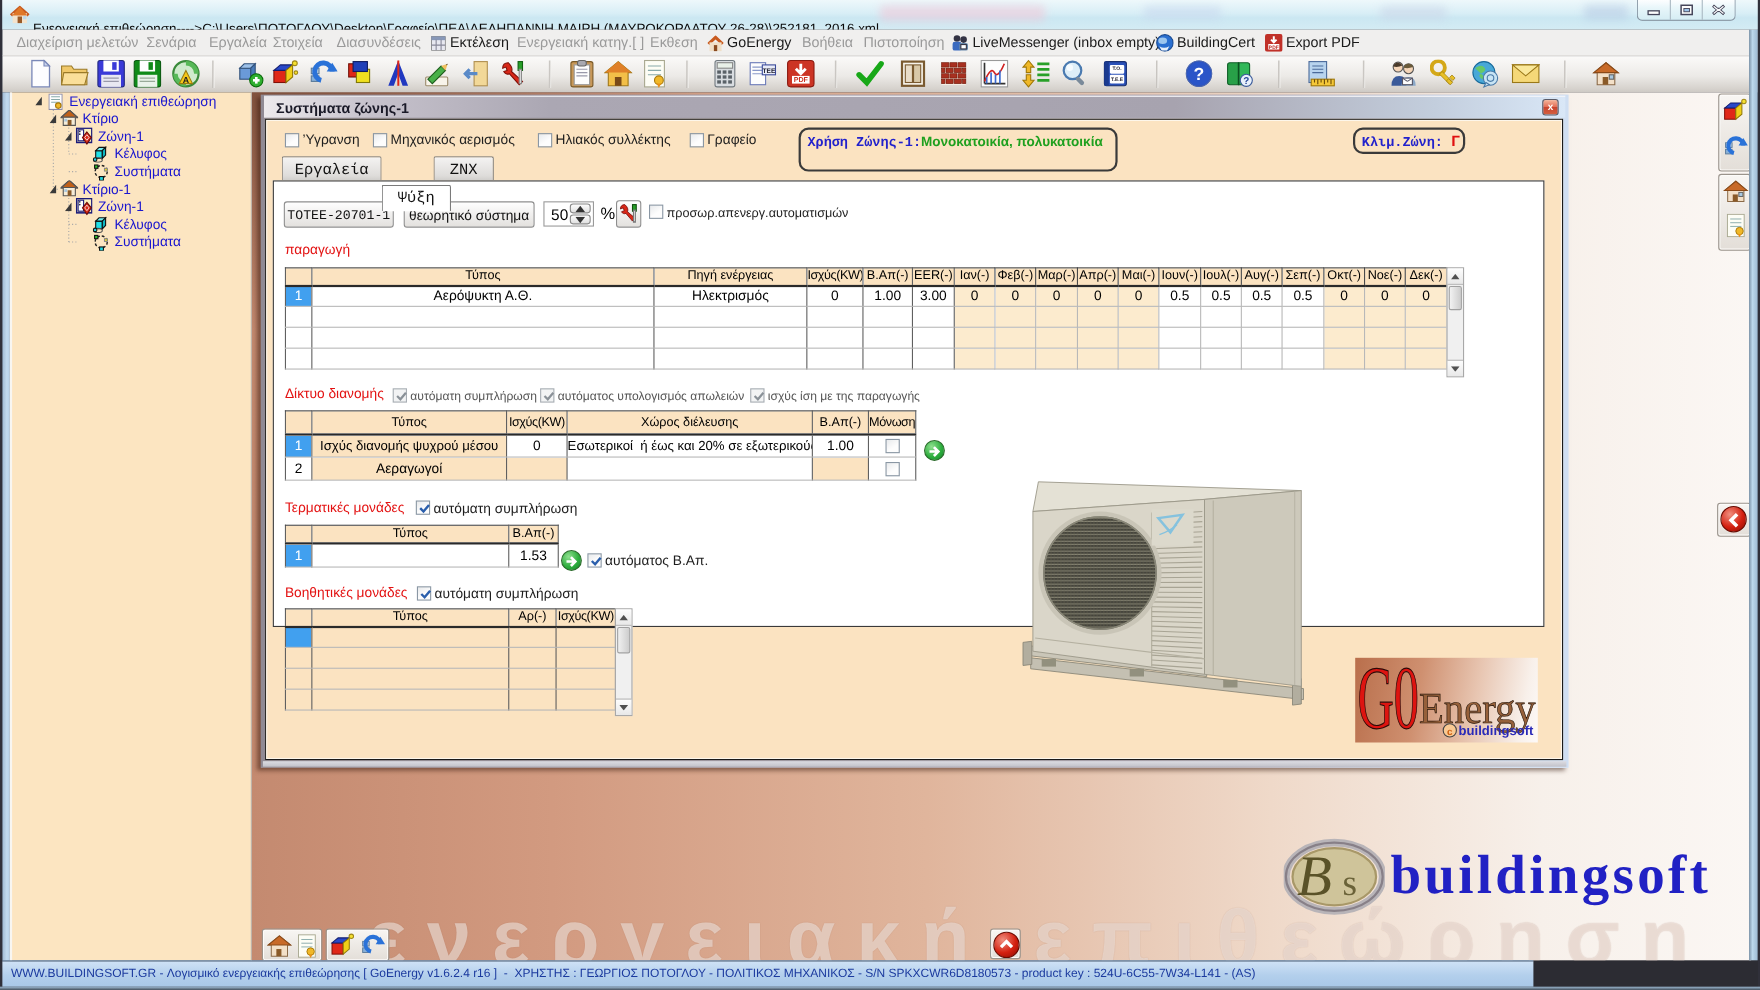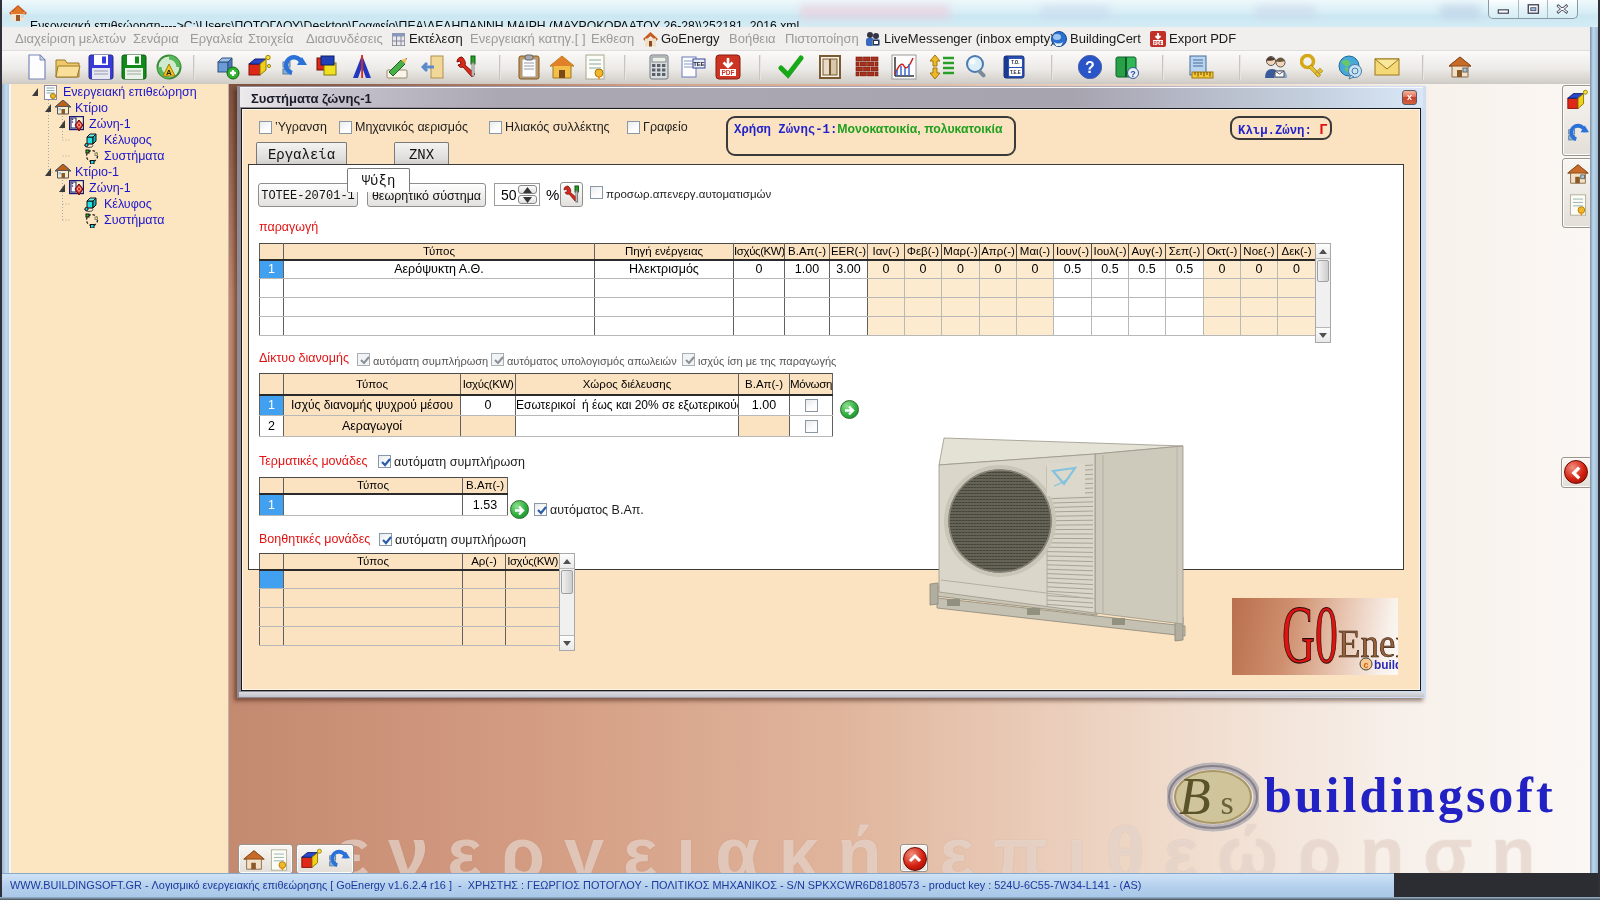--- a/index.html
+++ b/index.html
@@ -949,21 +949,21 @@
 
               <rect x="120" y="41" width="38" height="33" fill="#dcd9cc"></rect>
               <path d="M126 49 l22 -3 -11 16 z" fill="none" stroke="#85c2de" stroke-width="2.2"></path>
               <path d="M127 64 q9 -3 16 -9" stroke="#85c2de" stroke-width="1.2" fill="none"></path>
 
               <line x1="14" y1="158" x2="168" y2="177" stroke="#b4b0a0" stroke-width="1"></line>
               <line x1="176" y1="33" x2="176" y2="192" stroke="#b9b5a6" stroke-width="1.2"></line>
               <line x1="250" y1="25" x2="250" y2="201" stroke="#b9b5a6" stroke-width="1"></line>
             </svg>
 
-            <div class="a" id="golog" style="left:983px;top:433px;width:166px;height:77px;background:linear-gradient(100deg,#b96f4c,#cf9070 35%,#e8c6b2 65%,#f8f0ea 90%,#fdfaf8);overflow:hidden;padding-left:48px;">
+            <div class="a" id="golog" style="left:983px;top:433px;width:166px;height:77px;background:linear-gradient(100deg,#b96f4c,#cf9070 35%,#e8c6b2 65%,#f8f0ea 90%,#fdfaf8);overflow:hidden;">
               <svg width="166" height="77" viewBox="0 0 166 77">
                 <text x="2" y="64" font-family="Liberation Serif,serif" font-size="82" fill="#dd1410" stroke="#2a0a08" stroke-width="1.1" textLength="56" lengthAdjust="spacingAndGlyphs">G0</text>
                 <text x="58" y="59" font-family="Liberation Serif,serif" font-size="40" fill="#96603a" stroke="#241408" stroke-width="0.6" textLength="106" lengthAdjust="spacingAndGlyphs">Energy</text>
                 <circle cx="86" cy="66" r="6" fill="#f9c992" stroke="#444" stroke-width="1"></circle>
                 <text x="86" y="70" font-size="9" font-weight="bold" text-anchor="middle" fill="#d06010">c</text>
                 <text x="94" y="70.5" font-size="12" font-weight="bold" fill="#2a2ab8" textLength="68" lengthAdjust="spacingAndGlyphs">buildingsoft</text>
               </svg>
             </div>
           </div>
         </div>

